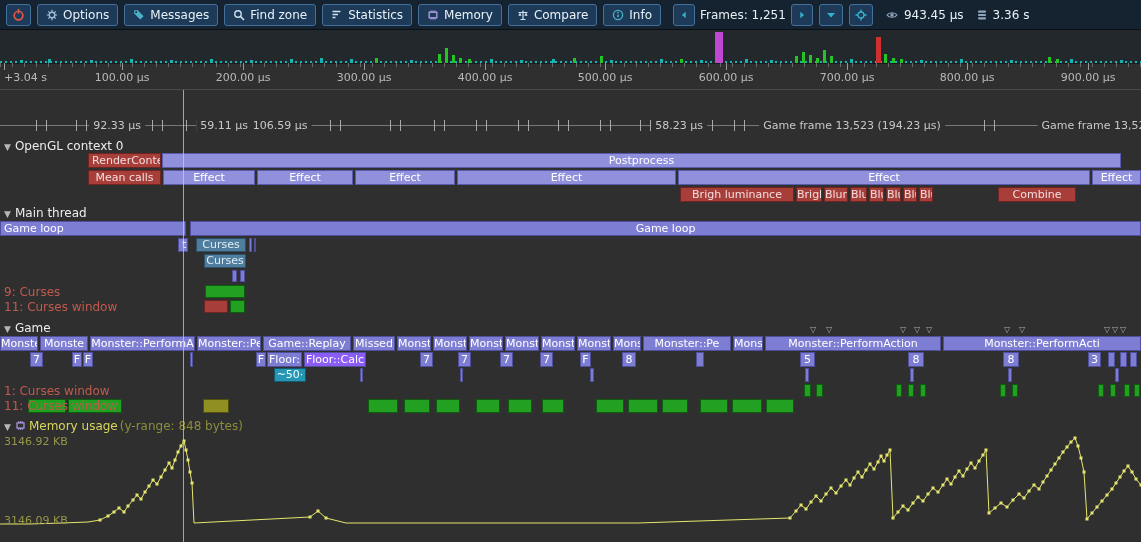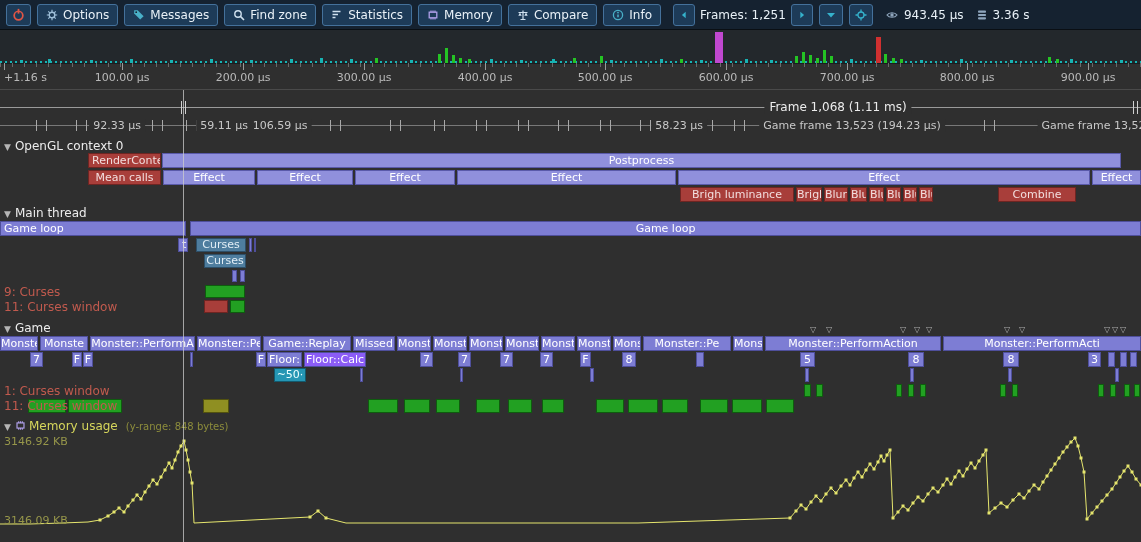--- a/index.html
+++ b/index.html
@@ -43,21 +43,21 @@
   
   #zones{position:absolute;inset:0;z-index:1;}
   .zone{position:absolute;box-sizing:border-box;border:1px solid;font-size:11px;overflow:hidden;
         white-space:nowrap;text-align:center;cursor:pointer;}
   .sec-hdr{position:absolute;font-size:12px;color:#ececec;z-index:3;white-space:nowrap;cursor:pointer;}
   .sec-hdr .tri{color:#b5b5b5;font-size:9px;margin-right:4px;}
   #hdr-opengl{top:139px;left:4px;}
   #hdr-main{top:206px;left:4px;}
   #hdr-game{top:321px;left:4px;}
   #hdr-mem{top:419px;left:4px;color:#d6d65c;}
-  #hdr-mem .range{color:#8d8d3c;font-size:10px;margin-left:8px;}
+  #hdr-mem .range{color:#8d8d3c;font-size:12px;margin-left:2px;}
   #hdr-mem svg{vertical-align:-1px;margin-right:3px;}
   .tlabel{position:absolute;font-size:12px;color:#c15a4e;z-index:3;white-space:nowrap;cursor:pointer;}
   .vmark{position:absolute;font-size:8px;color:#ababab;z-index:3;cursor:pointer;}
   .memlabel{position:absolute;font-size:11px;color:#96964a;z-index:3;}
   #mem-max{top:435px;left:4px;}
   #mem-min{top:514px;left:4px;}
   #overlay{position:absolute;top:0;left:0;z-index:2;pointer-events:none;}
   #cursor{position:absolute;top:90px;width:1px;height:452px;background:rgba(205,205,205,0.75);z-index:4;}
 </style>
 </head>
@@ -209,49 +209,41 @@
       <div class="hbar" style="left: 1010px; width: 3px; height: 3px; background: rgb(23, 179, 179);"></div>
       <div class="hbar" style="left: 1048px; width: 3px; height: 6px; background: rgb(36, 196, 36);"></div>
       <div class="hbar" style="left: 1056px; width: 3px; height: 4px; background: rgb(36, 196, 36);"></div>
       <div class="hbar" style="left: 1070px; width: 3px; height: 4px; background: rgb(23, 179, 179);"></div>
       <div class="hbar" style="left: 1120px; width: 3px; height: 3px; background: rgb(23, 179, 179);"></div>
     </div>
 
   <div class="ruler" id="ruler">
     <div class="ruler-minor"></div>
   <div class="rtick" style="left: 4px;"></div>
-      <div class="rlabel left" style="left: 4px;">+1.16 s</div>
+      <div class="rlabel left" style="left: 4px;">+3.04 s</div>
       <div class="rtick" style="left: 122px;"></div>
       <div class="rlabel" style="left: 122px;">100.00 μs</div>
       <div class="rtick" style="left: 243px;"></div>
       <div class="rlabel" style="left: 243px;">200.00 μs</div>
       <div class="rtick" style="left: 364px;"></div>
       <div class="rlabel" style="left: 364px;">300.00 μs</div>
       <div class="rtick" style="left: 485px;"></div>
       <div class="rlabel" style="left: 485px;">400.00 μs</div>
       <div class="rtick" style="left: 605px;"></div>
       <div class="rlabel" style="left: 605px;">500.00 μs</div>
       <div class="rtick" style="left: 726px;"></div>
       <div class="rlabel" style="left: 726px;">600.00 μs</div>
       <div class="rtick" style="left: 847px;"></div>
       <div class="rlabel" style="left: 847px;">700.00 μs</div>
       <div class="rtick" style="left: 967px;"></div>
       <div class="rlabel" style="left: 967px;">800.00 μs</div>
       <div class="rtick" style="left: 1088px;"></div>
       <div class="rlabel" style="left: 1088px;">900.00 μs</div>
     </div>
 
-  <div class="fband" id="fband">
-    <div class="fline"></div>
-    <span class="fb-label" id="fb-label" style="left: 838px;">Frame 1,068 (1.11 ms)</span>
-  <div class="fbtick" style="left: 181px;"></div>
-      <div class="fbtick" style="left: 185px;"></div>
-      <div class="fbtick" style="left: 1133px;"></div>
-      <div class="fbtick" style="left: 1137px;"></div>
-    </div>
 
   <div class="ftimes" id="ftimes">
     <div class="fline"></div>
   <div class="fttick" style="left: 36px;"></div>
       <div class="fttick" style="left: 46px;"></div>
       <div class="fttick" style="left: 76px;"></div>
       <div class="fttick" style="left: 86px;"></div>
       <div class="fttick" style="left: 152px;"></div>
       <div class="fttick" style="left: 162px;"></div>
       <div class="fttick" style="left: 186px;"></div>

